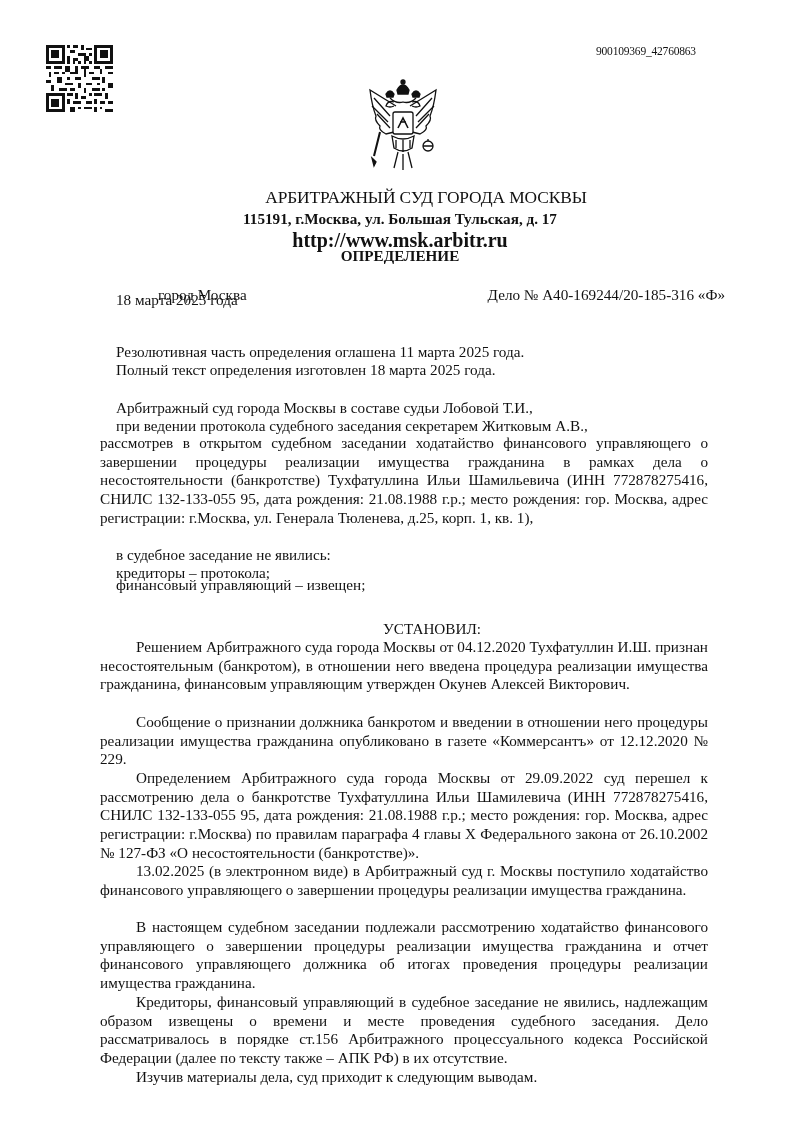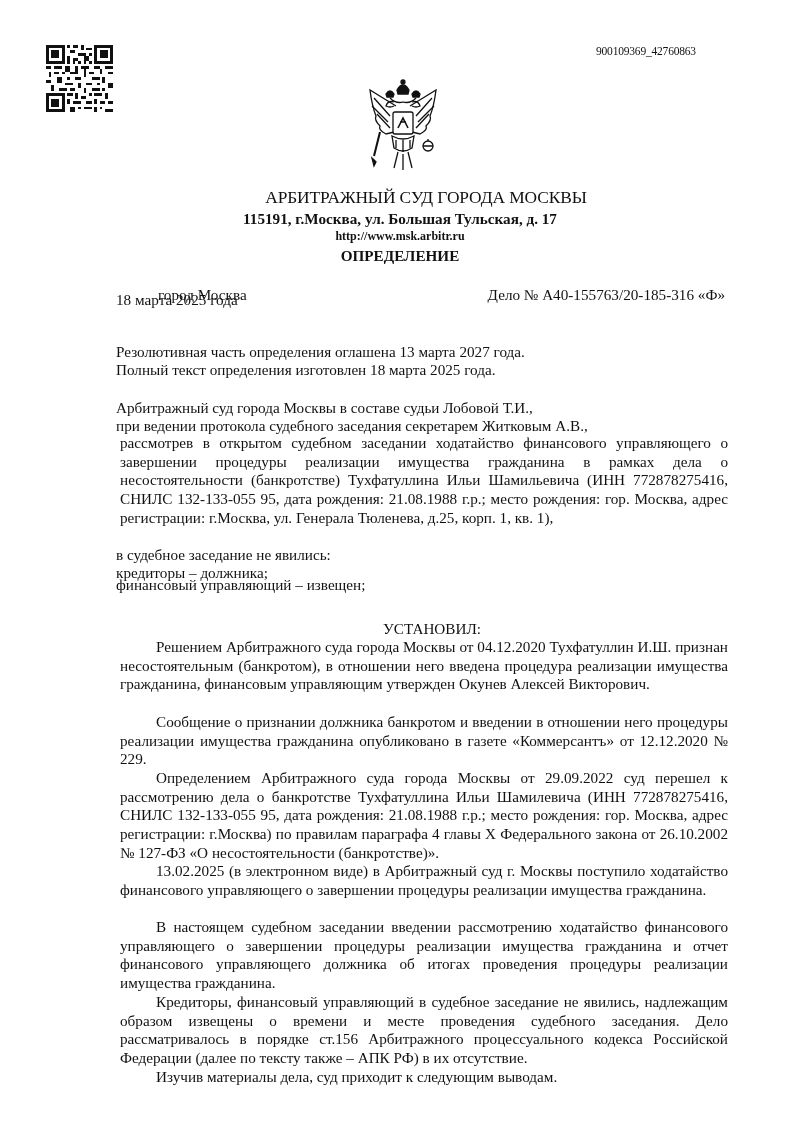--- a/index.html
+++ b/index.html
@@ -7,28 +7,28 @@
       width: 800px; height: 1131px; position: relative; overflow: hidden;
       font-family: "Liberation Serif", serif; color: #111111;
       font-size: 15.2px;
     }
     .qr { position: absolute; left: 45px; top: 45px; width: 69px; height: 67px; }
     .docid { position: absolute; left: 596px; top: 45px; font-size: 11.5px; letter-spacing: -0.2px; }
     .emblem { position: absolute; left: 368px; top: 76px; width: 70px; height: 98px; }
     .header { position: absolute; left: 0; width: 800px; text-align: center; font-weight: bold; }
     .court-name { top: 187px; font-weight: normal; font-size: 17.4px; letter-spacing: -0.1px; padding-left: 26px; }
     .court-addr { top: 210px; font-size: 15.2px; }
-    .court-url { top: 229px; font-size: 12px; }
+    .court-url { top: 229px; font-size: 20px; }
     .doc-type { top: 247px; font-size: 15.2px; }
     .line { position: absolute; left: 116px; width: 608px; line-height: 18px; white-space: nowrap; }
     .city { top: 286px; margin-left: 42px; }
     .date { top: 291px; }
     .case { position: absolute; top: 286px; right: 75px; white-space: nowrap; }
 
-    .p { position: absolute; left: 120px; width: 608px; line-height: 18.7px; text-align: justify; text-align-last: left; }
+    .p { position: absolute; left: 100px; width: 608px; line-height: 18.7px; text-align: justify; text-align-last: left; }
     .p.ind { text-indent: 36px; }
     .center { position: absolute; left: 0; width: 800px; text-align: center; padding-left: 32px; }
   </style>
 </head>
 <body>
 
 <div class="qr">
   <svg width="69" height="67" viewBox="0 0 25 25" shape-rendering="crispEdges">
     <rect x="0" y="0" width="25" height="25" fill="#fff"></rect>
     <g fill="#111">
@@ -143,34 +143,34 @@
   </svg>
 </div>
 
 <div class="header court-name">АРБИТРАЖНЫЙ СУД ГОРОДА МОСКВЫ</div>
 <div class="header court-addr">115191, г.Москва, ул. Большая Тульская, д. 17</div>
 <div class="header court-url">http://www.msk.arbitr.ru</div>
 <div class="header doc-type">ОПРЕДЕЛЕНИЕ</div>
 
 <div class="line city">город Москва</div>
 <div class="line date">18 марта 2025 года</div>
-<div class="case">Дело № А40-155763/20-185-316 «Ф»</div>
+<div class="case">Дело № А40-169244/20-185-316 «Ф»</div>
 
-<div class="line" style="top:343px">Резолютивная часть определения оглашена 13 марта 2027 года.</div>
+<div class="line" style="top:343px">Резолютивная часть определения оглашена 11 марта 2025 года.</div>
 <div class="line" style="top:361px">Полный текст определения изготовлен 18 марта 2025 года.</div>
 
 <div class="line" style="top:399px">Арбитражный суд города Москвы в составе судьи Лобовой Т.И.,</div>
 <div class="line" style="top:417px">при ведении протокола судебного заседания секретарем Житковым А.В.,</div>
 <div class="p" style="top:434px; line-height:18.7px;">рассмотрев в открытом судебном заседании ходатайство финансового управляющего о завершении процедуры реализации имущества гражданина в рамках дела о несостоятельности (банкротстве) Тухфатуллина Ильи Шамильевича (ИНН 772878275416, СНИЛС 132-133-055 95, дата рождения: 21.08.1988 г.р.; место рождения: гор. Москва, адрес регистрации: г.Москва, ул. Генерала Тюленева, д.25, корп. 1, кв. 1),</div>
 
 <div class="line" style="top:546px">в судебное заседание не явились:</div>
-<div class="line" style="top:564px">кредиторы – должника;</div>
+<div class="line" style="top:564px">кредиторы – протокола;</div>
 <div class="line" style="top:576px">финансовый управляющий – извещен;</div>
 
 <div class="center" style="top:620px">УСТАНОВИЛ:</div>
 
 <div class="p ind" style="top:638px">Решением Арбитражного суда города Москвы от 04.12.2020 Тухфатуллин И.Ш. признан несостоятельным (банкротом), в отношении него введена процедура реализации имущества гражданина, финансовым управляющим утвержден Окунев Алексей Викторович.</div>
 <div class="p ind" style="top:713px">Сообщение о признании должника банкротом и введении в отношении него процедуры реализации имущества гражданина опубликовано в газете «Коммерсантъ» от 12.12.2020 № 229.</div>
 <div class="p ind" style="top:769px">Определением Арбитражного суда города Москвы от 29.09.2022 суд перешел к рассмотрению дела о банкротстве Тухфатуллина Ильи Шамилевича (ИНН 772878275416, СНИЛС 132-133-055 95, дата рождения: 21.08.1988 г.р.; место рождения: гор. Москва, адрес регистрации: г.Москва) по правилам параграфа 4 главы X Федерального закона от 26.10.2002 № 127-ФЗ «О несостоятельности (банкротстве)».</div>
 <div class="p ind" style="top:862px">13.02.2025 (в электронном виде) в Арбитражный суд г. Москвы поступило ходатайство финансового управляющего о завершении процедуры реализации имущества гражданина.</div>
-<div class="p ind" style="top:918px">В настоящем судебном заседании введении рассмотрению ходатайство финансового управляющего о завершении процедуры реализации имущества гражданина и отчет финансового управляющего должника об итогах проведения процедуры реализации имущества гражданина.</div>
+<div class="p ind" style="top:918px">В настоящем судебном заседании подлежали рассмотрению ходатайство финансового управляющего о завершении процедуры реализации имущества гражданина и отчет финансового управляющего должника об итогах проведения процедуры реализации имущества гражданина.</div>
 <div class="p ind" style="top:993px">Кредиторы, финансовый управляющий в судебное заседание не явились, надлежащим образом извещены о времени и месте проведения судебного заседания. Дело рассматривалось в порядке ст.156 Арбитражного процессуального кодекса Российской Федерации (далее по тексту также – АПК РФ) в их отсутствие.</div>
 <div class="p ind" style="top:1068px">Изучив материалы дела, суд приходит к следующим выводам.</div>
 
 </body></html>

